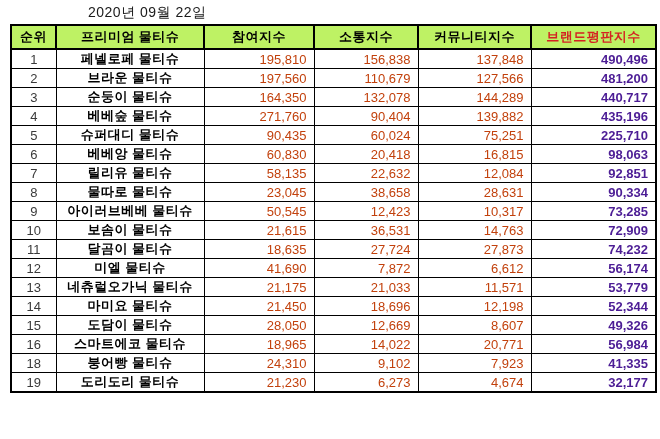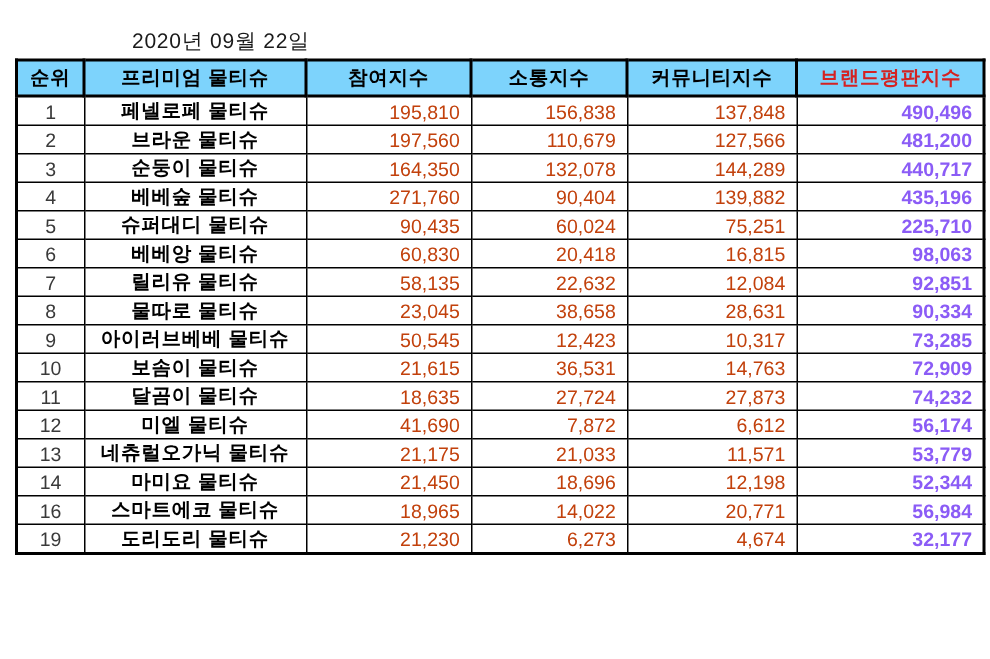--- a/index.html
+++ b/index.html
@@ -8,61 +8,62 @@
     background: #ffffff;
     width: 660px;
     height: 439px;
     font-family: "Liberation Sans", sans-serif;
     overflow: hidden;
   }
   .page {
     width: 660px;
     height: 354px;
     box-sizing: border-box;
-    padding-top: 17px;
+    padding-top: 2px;
   }
   .date-label {
     margin: 2px 0 2px 88px;
     font-size: 14px;
     color: #1a1a1a;
     letter-spacing: 0.5px;
   }
   table.rank-table {
     border-collapse: collapse;
     table-layout: fixed;
     margin-left: 10px;
     width: 645px;
     border: 2px solid #000000;
   }
   table.rank-table th {
-    background: #7dd3fc;
+    background: #bef264;
     border: 2px solid #000000;
     font-size: 13px;
     font-weight: bold;
     color: #000000;
     height: 20px;
     padding: 1px 2px;
     text-align: center;
     letter-spacing: 0.5px;
+    font-family: Liberation Serif, serif;
   }
   table.rank-table th.rep {
     color: #d42222;
   }
   table.rank-table td {
     border: 1px solid #000000;
     font-size: 13px;
     height: 18px;
     padding: 0 7px;
     white-space: nowrap;
     overflow: hidden;
   }
   td.rank  { text-align: center; color: #3a3a3a; padding: 0 2px; }
   td.brand { text-align: center;  color: #000000; font-weight: bold; letter-spacing: 0.5px; }
   td.num   { text-align: right; color: #c2410c; }
-  td.rep   { text-align: right; color: #8b5cf6; font-weight: bold; }
+  td.rep   { text-align: right; color: #4c1d95; font-weight: bold; }
 </style>
 </head>
 <body>
 
 <div class="page">
   <div class="date-label">2020년 09월 22일</div>
 
   <table class="rank-table">
     <colgroup>
       <col style="width:45px">
@@ -189,28 +190,44 @@
         </tr>
         <tr>
           <td class="rank">14</td>
           <td class="brand">마미요 물티슈</td>
           <td class="num">21,450</td>
           <td class="num">18,696</td>
           <td class="num">12,198</td>
           <td class="rep">52,344</td>
         </tr>
         <tr>
+          <td class="rank">15</td>
+          <td class="brand">도담이 물티슈</td>
+          <td class="num">28,050</td>
+          <td class="num">12,669</td>
+          <td class="num">8,607</td>
+          <td class="rep">49,326</td>
+        </tr>
+        <tr>
           <td class="rank">16</td>
           <td class="brand">스마트에코 물티슈</td>
           <td class="num">18,965</td>
           <td class="num">14,022</td>
           <td class="num">20,771</td>
           <td class="rep">56,984</td>
         </tr>
         <tr>
+          <td class="rank">18</td>
+          <td class="brand">붕어빵 물티슈</td>
+          <td class="num">24,310</td>
+          <td class="num">9,102</td>
+          <td class="num">7,923</td>
+          <td class="rep">41,335</td>
+        </tr>
+        <tr>
           <td class="rank">19</td>
           <td class="brand">도리도리 물티슈</td>
           <td class="num">21,230</td>
           <td class="num">6,273</td>
           <td class="num">4,674</td>
           <td class="rep">32,177</td>
         </tr>
       </tbody>
   </table>
 </div>

